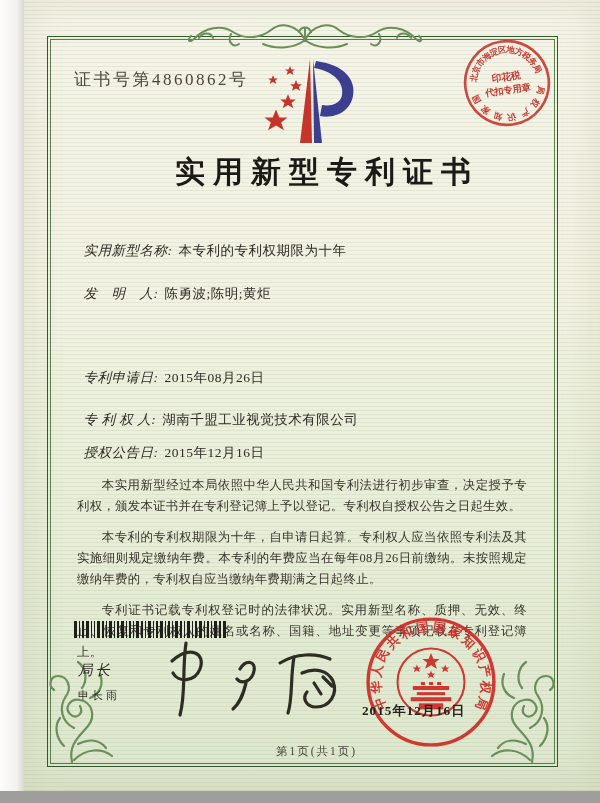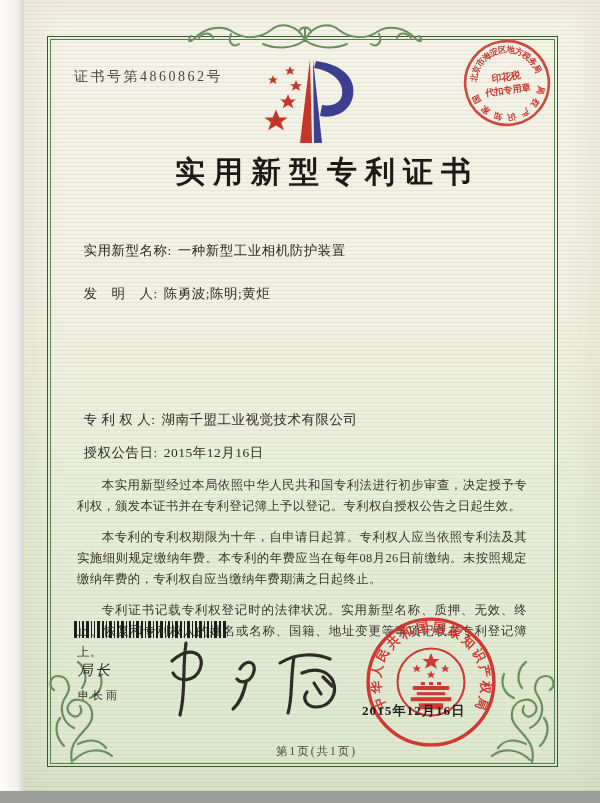--- a/index.html
+++ b/index.html
@@ -20,31 +20,31 @@
     position:absolute;left:23px;top:36px;width:509px;height:729px;
     border:1.6px solid #2f5a2d;
   }
   .frame-inner{
     position:absolute;left:2px;top:2px;right:2px;bottom:2px;
     border:1px solid #57824d;
   }
   .ornament{position:absolute;pointer-events:none;}
   .cert-no{
     position:absolute;left:50px;top:68px;
-    font-size:14px;letter-spacing:2.5px;color:#4a463d;
+    font-size:17px;letter-spacing:2.5px;color:#4a463d;
   }
   .logo{position:absolute;left:214px;top:55px;}
   .stamp{position:absolute;left:434px;top:34px;transform:rotate(-8deg);}
   .stamp text{fill:#c5392f;font-weight:bold;font-family:"Liberation Serif","DejaVu Serif",serif;}
   .title{
     position:absolute;left:23px;top:152px;width:560px;text-align:center;
     font-size:30px;font-weight:700;letter-spacing:8px;color:#1c1a17;
   }
   .field-row{position:absolute;left:44px;font-size:13.5px;color:#2e2b26;letter-spacing:.5px;white-space:pre;}
-  .field-label{padding-right:6px;}
+  .field-label{padding-right:6px;font-style:italic;}
   .paragraphs{
     position:absolute;left:44px;top:466px;width:468px;
     font-size:12.4px;line-height:1.72;color:#38342c;letter-spacing:.3px;text-align:justify;
   }
   .paragraphs p{margin:9px;text-indent:2em;}
   .barcode{position:absolute;left:50px;top:621px;}
   .issuer-title{position:absolute;left:54px;top:661px;font-size:14.5px;color:#2e2b26;letter-spacing:3px;font-style:italic;}
   .issuer-name{position:absolute;left:54px;top:688px;font-size:11px;color:#2e2b26;letter-spacing:3px;}
   .signature{position:absolute;left:118px;top:631px;}
   .seal{position:absolute;left:336px;top:611px;opacity:.93;}
@@ -142,24 +142,27 @@
     </g>
     <g fill="#3c3f8f">
       <polygon points="75,4 76,88 84,88"></polygon>
       <path d="M78,6 C108,10 118,26 115,41 C112,57 96,64 82,61 L84,50 C95,52 103,47 104,40 C106,29 98,17 76,13 Z"></path>
     </g>
   </svg>
 
   <div class="title">实用新型专利证书</div>
 
   <div class="field-row" style="top:226px;">
-    <span class="field-label">实用新型名称:</span><span>一种新型工业相机防护装置</span>
+    <span class="field-label">实用新型名称:</span><span>本专利的专利权期限为十年</span>
   </div>
   <div class="field-row" style="top:269px;">
     <span class="field-label">发　明　人:</span><span>陈勇波;陈明;黄炬</span>
+  </div>
+  <div class="field-row" style="top:353px;">
+    <span class="field-label">专利申请日:</span><span>2015年08月26日</span>
   </div>
   <div class="field-row" style="top:395px;">
     <span class="field-label">专 利 权 人:</span><span>湖南千盟工业视觉技术有限公司</span>
   </div>
   <div class="field-row" style="top:428px;">
     <span class="field-label">授权公告日:</span><span>2015年12月16日</span>
   </div>
 
   <div class="paragraphs">
     <p>本实用新型经过本局依照中华人民共和国专利法进行初步审查，决定授予专利权，颁发本证书并在专利登记簿上予以登记。专利权自授权公告之日起生效。</p>

